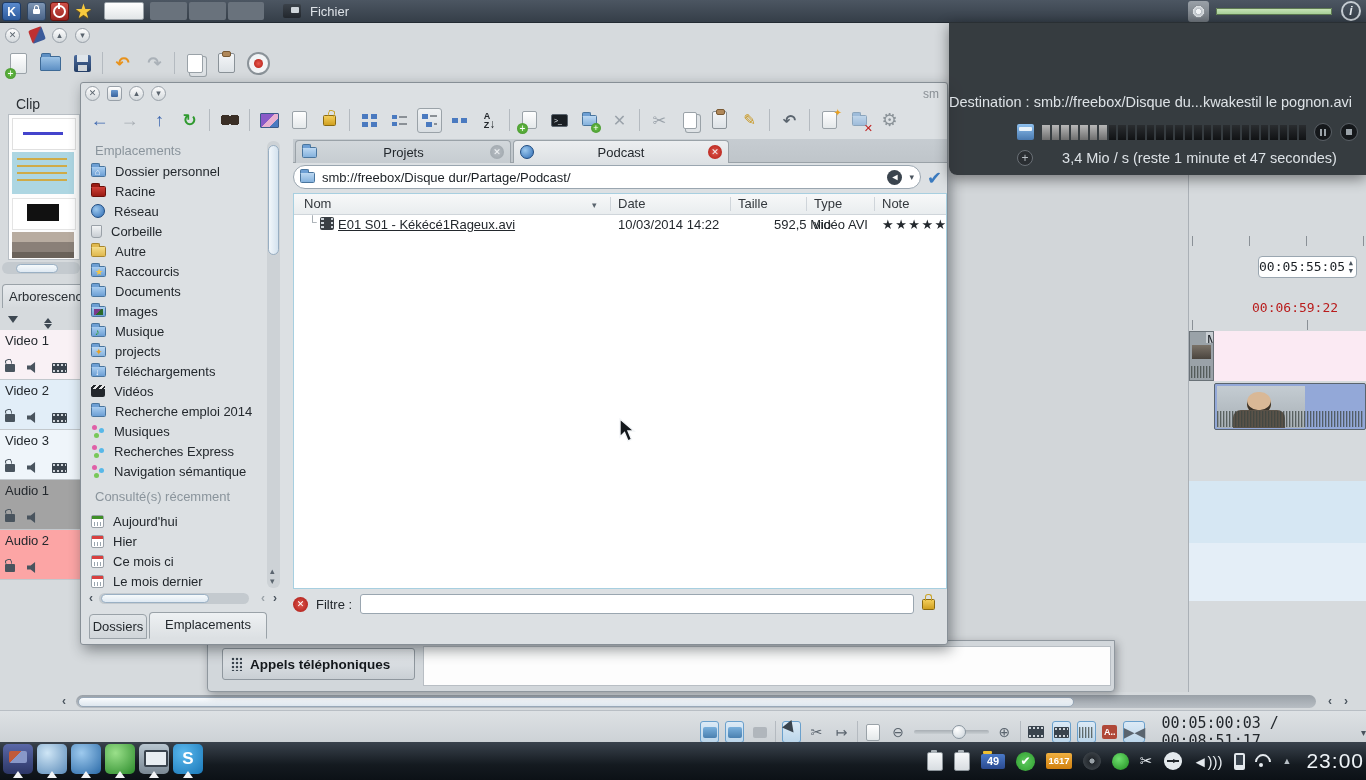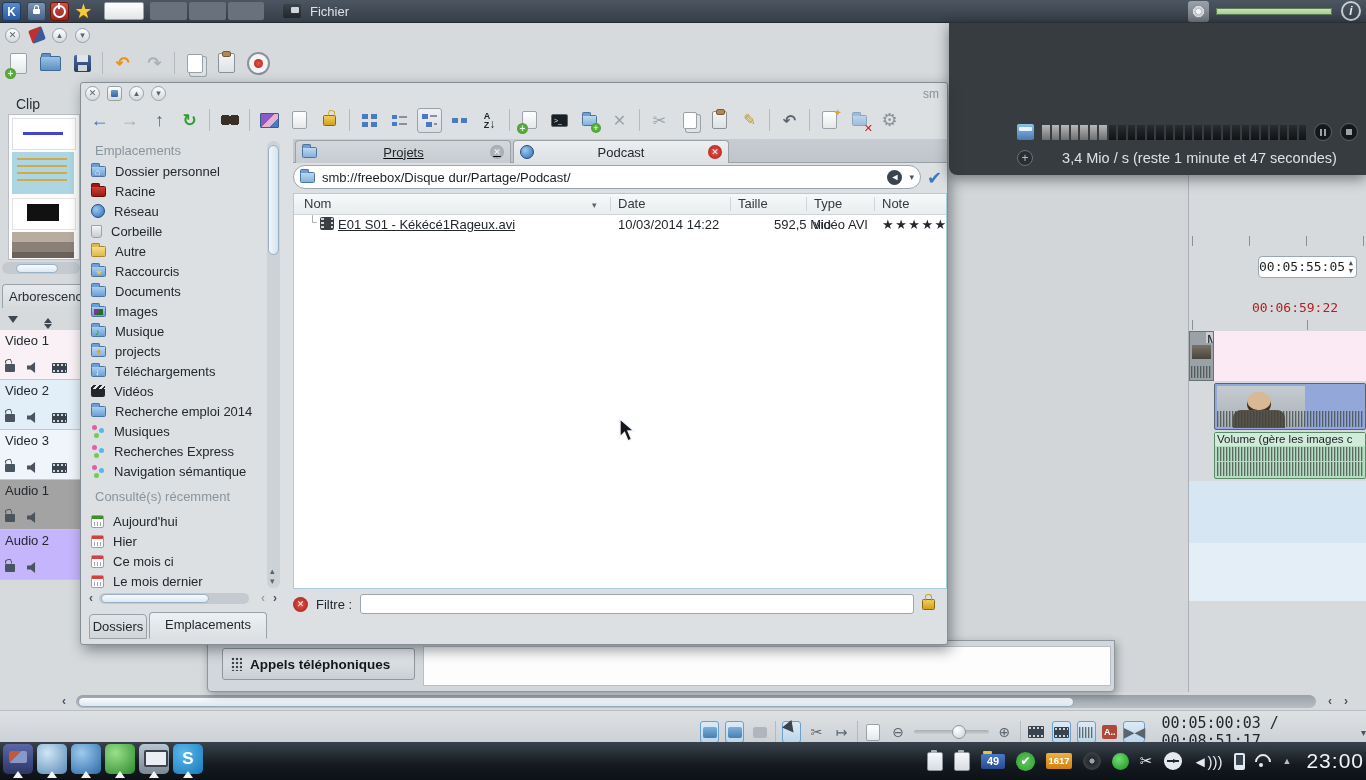--- a/index.html
+++ b/index.html
@@ -210,21 +210,21 @@
   .fm-hscroll{position:absolute;left:8px;top:509px;width:190px;height:13px;}
   .fm-hscroll .tr{position:absolute;left:10px;top:1px;width:150px;height:11px;background:#c4cacf;border-radius:6px;}
   .fm-hscroll .th{position:absolute;left:12px;top:2px;width:108px;height:9px;background:linear-gradient(#f6fafc,#dfe9f2);border:1px solid #9ab0c4;border-radius:5px;box-sizing:border-box;}
   .fm-tab{position:absolute;height:25px;background:linear-gradient(#e2e6e9,#d0d5d9);border:1px solid #9aa2a8;border-radius:4px 4px 0 0;box-sizing:border-box;font-size:13px;color:#23282d;text-align:center;padding-top:4px;}
   .fm-tab.active{background:linear-gradient(#eef1f3,#dce0e3);border-bottom-color:#dce0e3;}
 
   
   .pane-tabs{position:absolute;left:212px;top:56px;width:654px;height:24px;background:linear-gradient(#c6ccd1,#bfc5ca);border-bottom:1px solid #9aa2a8;box-sizing:border-box;}
   .ptab{position:absolute;top:1px;height:23px;width:216px;border:1px solid #9aa2a8;border-bottom:none;border-radius:4px 4px 0 0;box-sizing:border-box;display:flex;align-items:center;padding:0 6px;gap:6px;}
   .ptab .tlabel{flex:1;text-align:center;font-size:13px;color:#23282d;}
-  .ptab.inactive{background:linear-gradient(#d2d7db,#c6ccd1);text-decoration:underline;}
+  .ptab.inactive{background:linear-gradient(#d2d7db,#c6ccd1);}
   .ptab.active{background:linear-gradient(#eceef0,#dde1e4);}
   .tclose{width:14px;height:14px;border-radius:50%;background:radial-gradient(#b8bec4,#9aa2a8);color:#f2f4f6;font-size:9px;line-height:14px;text-align:center;flex:none;}
   .tclose.red{background:radial-gradient(#e05a50,#b01810);}
   .urlbar{position:absolute;left:212px;top:82px;width:628px;height:24px;background:#fff;border:1px solid #9aa6b0;border-radius:12px;box-sizing:border-box;display:flex;align-items:center;padding:7px 6px;gap:7px;}
   .urlbar .utext{flex:1;font-size:13px;color:#1a1f24;white-space:nowrap;overflow:hidden;}
   .uclear{width:15px;height:15px;border-radius:50%;background:#3a444e;color:#fff;font-size:9px;line-height:15px;text-align:center;flex:none;}
   .ucaret{font-size:9px;color:#4a545e;flex:none;}
   .gobtn{position:absolute;left:846px;top:84px;width:20px;height:20px;color:#3a7abf;font-size:18px;font-weight:bold;}
   .flist{position:absolute;left:212px;top:110px;width:654px;height:396px;background:#fff;border:1px solid #a7cfe0;box-sizing:border-box;}
   .fl-head{position:absolute;left:0;top:0;right:0;height:20px;background:linear-gradient(#f7f8f9,#e9edef);border-bottom:1px solid #cfd5da;}
@@ -413,21 +413,21 @@
         <span class="ic-film"></span>
       </span>
   </div>
   <div class="track" style="top:480px;background:#a3a3a3;">
     <span class="trk-label">Audio 1</span>
     <span class="trk-icons">
         <span class="ic-lock"></span>
         <span class="ic-spk"></span>
       </span>
   </div>
-  <div class="track" style="top:530px;background:#c4b5fd;">
+  <div class="track" style="top:530px;background:#fca5a5;">
     <span class="trk-label">Audio 2</span>
     <span class="trk-icons">
         <span class="ic-lock"></span>
         <span class="ic-spk"></span>
       </span>
   </div>
 
   <div class="abs mon-area"></div>
   <div class="abs tl-ruler1"></div>
   <div class="abs tc-spin"><span>00:05:55:05</span><span class="sp">▲<br>▼</span></div>
@@ -438,25 +438,20 @@
     <span class="lbl">MOV</span>
     <span class="mth"></span>
     <span class="wave" style="position:absolute;left:1px;bottom:2px;right:1px;height:12px;"></span>
   </div>
   <div class="abs vid-clip">
     <span class="vth">
         <span class="face"></span>
         <span class="body"></span>
       </span>
     <span class="wave vid-wave"></span>
-  </div>
-  <div class="abs aud-clip">
-    <span class="lbl">Volume (gère les images c</span>
-    <span class="wave aud-wave1"></span>
-    <span class="wave aud-wave2"></span>
   </div>
   <div class="abs trkarea-blue1"></div>
   <div class="abs trkarea-blue2"></div>
 
   <div class="abs kd-hscroll">
     <span class="sc-ar" style="left:0;">‹</span>
     <span class="tr"></span>
       <span class="th"></span>
     <span class="sc-ar" style="right:22px;">‹</span>
     <span class="sc-ar" style="right:6px;">›</span>
@@ -748,20 +743,21 @@
     <div class="filterbar">
       <span class="fclose">✕</span>
       <span class="flabel">Filtre :</span>
       <span class="finput"></span>
       <span class="plock"></span>
     </div>
 
   </div>
 
   <div class="abs copy-dialog">
+    <div class="cd-line2">Destination : smb://freebox/Disque du...kwakestil le pognon.avi</div>
     <div class="cd-prog-row">
       <span class="cd-file-ic"></span>
       <span class="seg-wrap">
           <span class="seg"></span>
           <span class="seg"></span>
           <span class="seg"></span>
           <span class="seg"></span>
           <span class="seg"></span>
           <span class="seg"></span>
           <span class="seg"></span>

